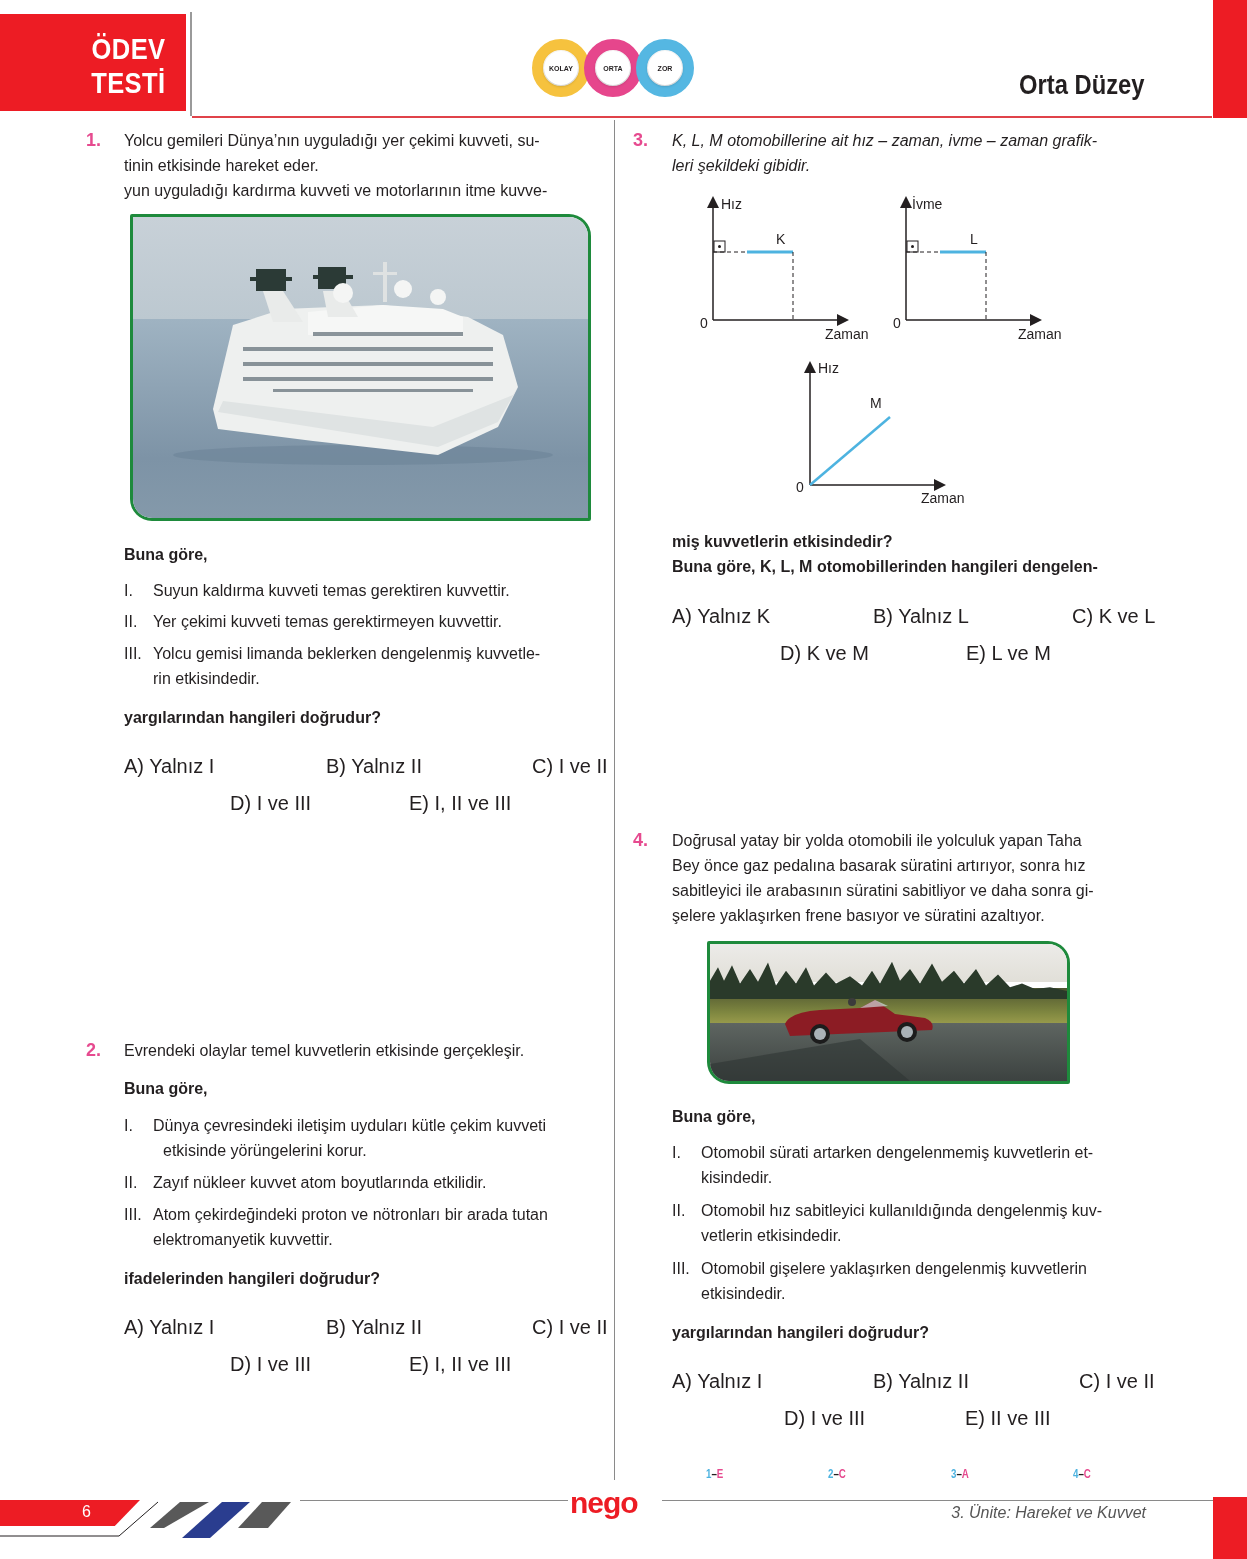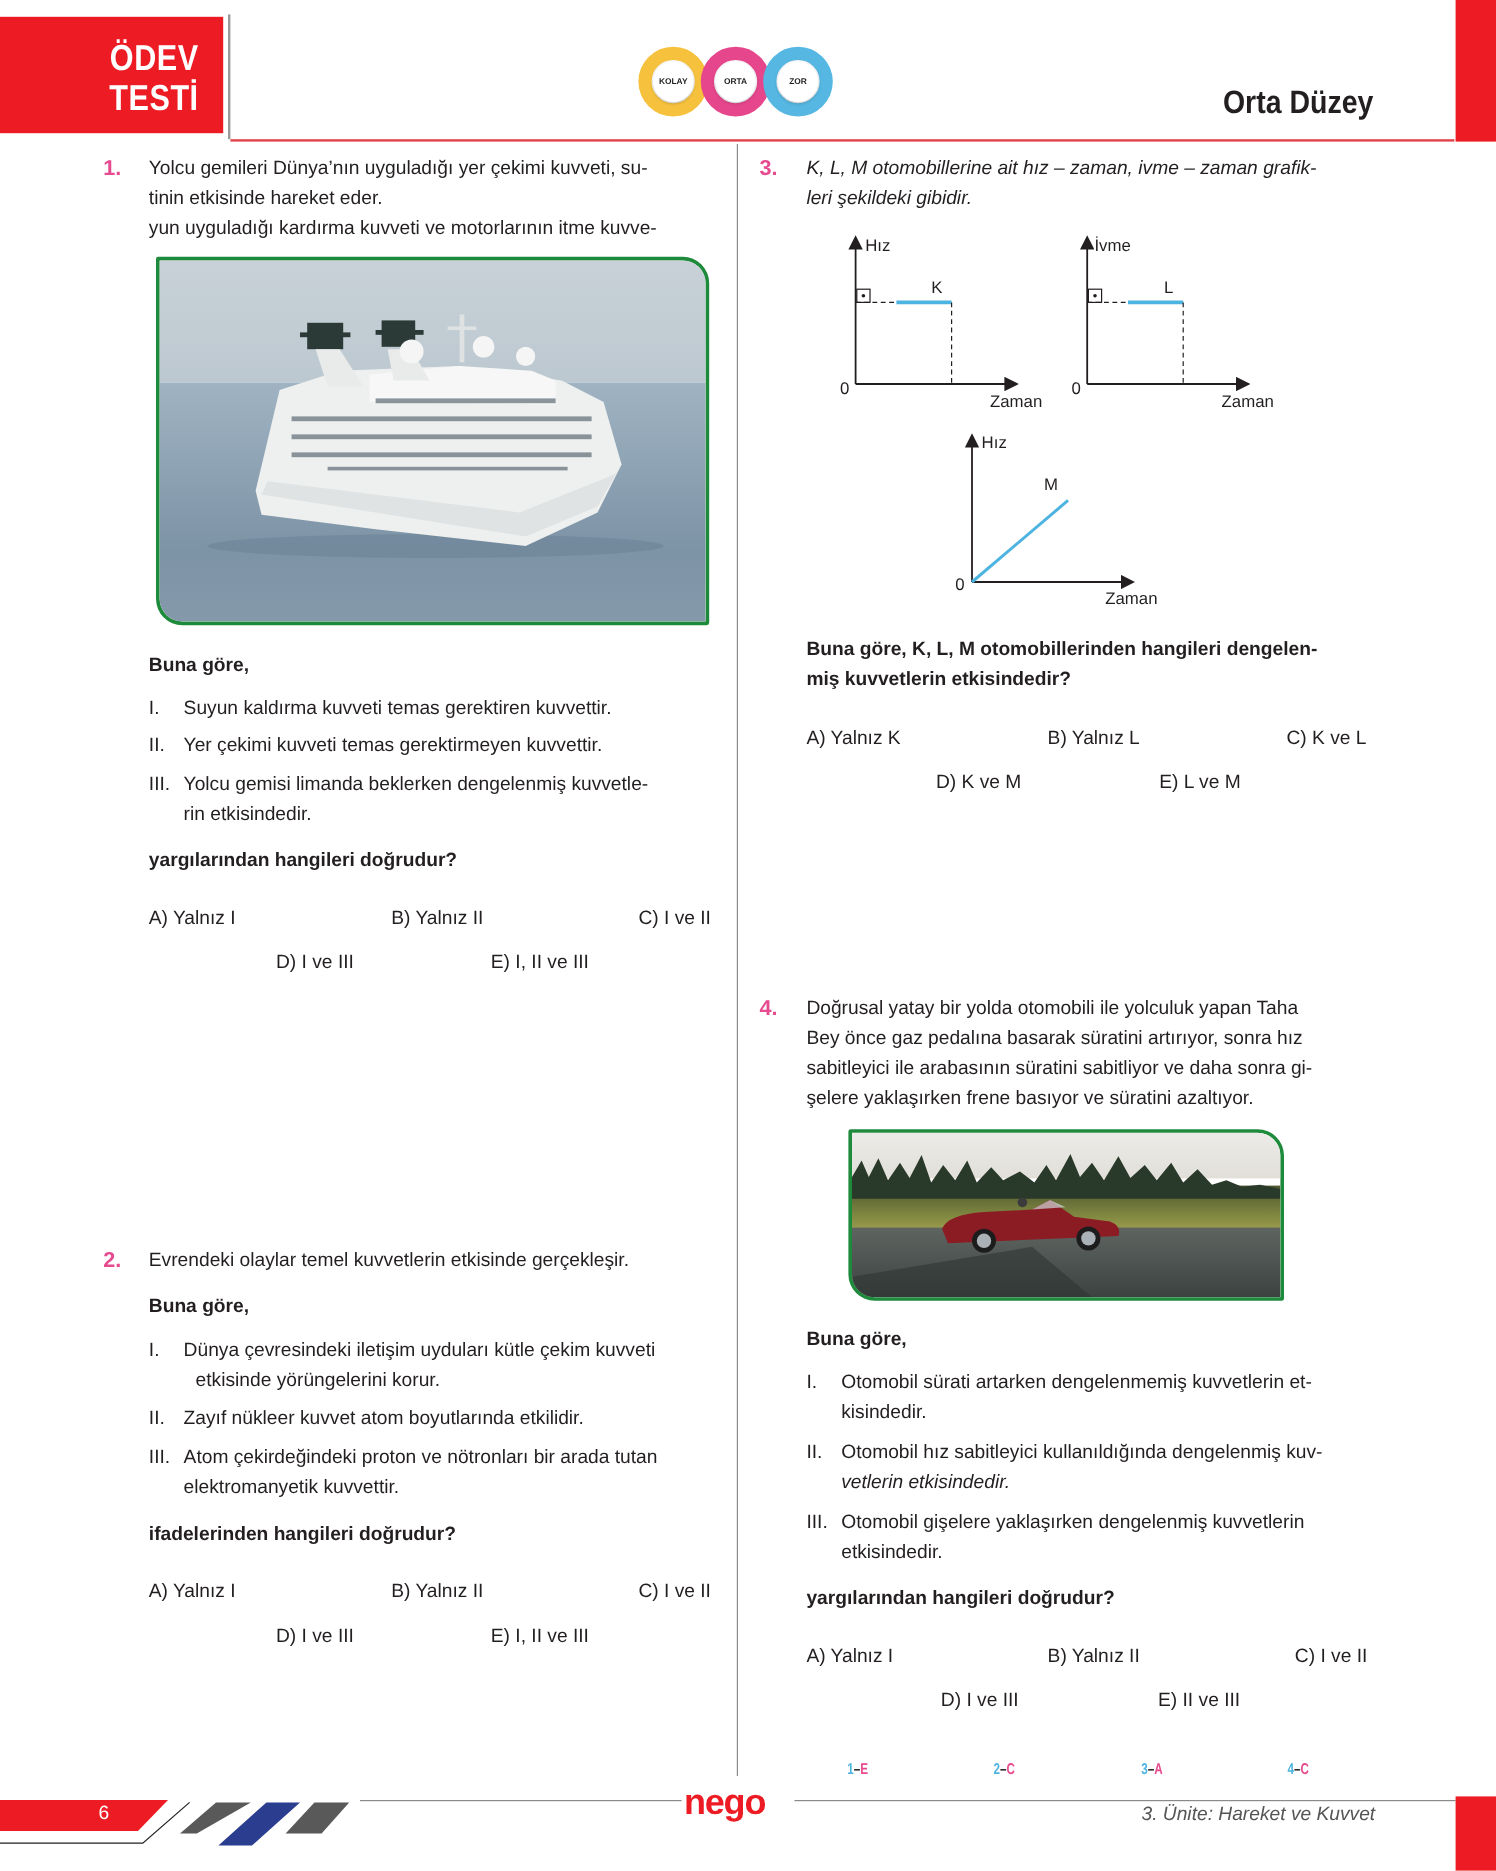--- a/index.html
+++ b/index.html
@@ -20,21 +20,21 @@
 
   
   .col-divider { position: absolute; left: 614px; top: 120px; width: 1px; height: 1360px; background: #8a8a8a; }
 
   .q-num { position: absolute; color: #e64a8f; font-weight: bold; font-size: 18px; }
   .text { position: absolute; font-size: 16px; line-height: 25px; color: #231f20; }
   .bold { font-weight: bold; }
   .roman-row { position: absolute; font-size: 16px; line-height: 25px; }
   .roman-row .rn { position: absolute; left: 0; top: 0; }
   .roman-row .rt { position: absolute; left: 29px; top: 0; }
-  .opt { position: absolute; font-size: 16px; line-height: 20px; white-space: nowrap; }
+  .opt { position: absolute; font-size: 20px; line-height: 20px; white-space: nowrap; }
 
   .photo { position: absolute; border: 3px solid #1e8a3c; border-radius: 2px 22px 2px 22px; overflow: hidden; }
 
   
   .ship-sky { position:absolute; left:0; top:0; width:100%; height:34%; background: linear-gradient(#c8d1d8, #bcc8d0); }
   .ship-sea { position:absolute; left:0; top:34%; width:100%; height:66%; background: linear-gradient(#9fb3c2, #7d93a6 70%, #8499aa); }
 
   
   .car-sky { position:absolute; left:0; top:0; width:100%; height:28%; background: linear-gradient(#ecebe8, #e1dfd8); }
   .car-trees { position:absolute; left:0; top:10%; width:100%; height:30%; }
@@ -218,22 +218,22 @@
     <line x1="20" y1="130" x2="20" y2="12" stroke="#231f20" stroke-width="1.5" marker-end="url(#arr)"></line>
     <line x1="20" y1="130" x2="150" y2="130" stroke="#231f20" stroke-width="1.5" marker-end="url(#arr)"></line>
     <line x1="20" y1="130" x2="100" y2="62" stroke="#4db3e0" stroke-width="2.5"></line>
     <text x="28" y="18" font-size="14" fill="#231f20">Hız</text>
     <text x="80" y="53" font-size="14" fill="#231f20">M</text>
     <text x="6" y="137" font-size="14" fill="#231f20">0</text>
     <text x="131" y="148" font-size="14" fill="#231f20">Zaman</text>
   </svg>
 
   <div class="text bold" style="left:672px; top:529px; width:480px;">
+    <div>miş kuvvetlerin etkisindedir?</div>
     <div>Buna göre, K, L, M otomobillerinden hangileri dengelen-</div>
-    <div>miş kuvvetlerin etkisindedir?</div>
   </div>
 
   <div class="opt" style="left:672px; top:606px;">A) Yalnız K</div>
   <div class="opt" style="left:873px; top:606px;">B) Yalnız L</div>
   <div class="opt" style="left:1072px; top:606px;">C) K ve L</div>
   <div class="opt" style="left:780px; top:643px;">D) K ve M</div>
   <div class="opt" style="left:966px; top:643px;">E) L ve M</div>
 </div>
 
 <div>
@@ -267,21 +267,21 @@
   <div class="text bold" style="left:672px; top:1104px;">Buna göre,</div>
 
   <div class="roman-row" style="left:672px; top:1140px; width:480px; height:50px;">
     <span class="rn">I.</span>
     <span class="rt">Otomobil sürati artarken dengelenmemiş kuvvetlerin et-</span>
     <span class="rt" style="top:25px;">kisindedir.</span>
   </div>
   <div class="roman-row" style="left:672px; top:1198px; width:480px; height:50px;">
     <span class="rn">II.</span>
     <span class="rt">Otomobil hız sabitleyici kullanıldığında dengelenmiş kuv-</span>
-    <span class="rt" style="top:25px;font-style:italic;">vetlerin etkisindedir.</span>
+    <span class="rt" style="top:25px;">vetlerin etkisindedir.</span>
   </div>
   <div class="roman-row" style="left:672px; top:1256px; width:480px; height:50px;">
     <span class="rn">III.</span>
     <span class="rt">Otomobil gişelere yaklaşırken dengelenmiş kuvvetlerin</span>
     <span class="rt" style="top:25px;">etkisindedir.</span>
   </div>
 
   <div class="text bold" style="left:672px; top:1320px;">yargılarından hangileri doğrudur?</div>
 
   <div class="opt" style="left:672px; top:1371px;">A) Yalnız I</div>

